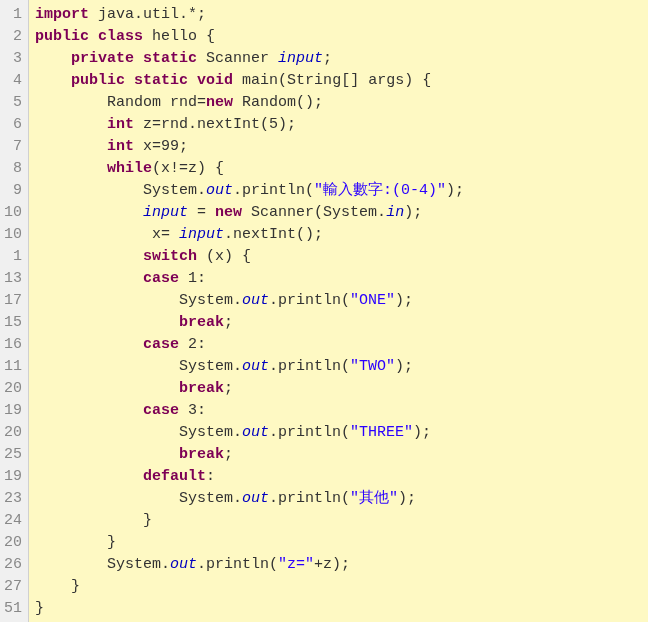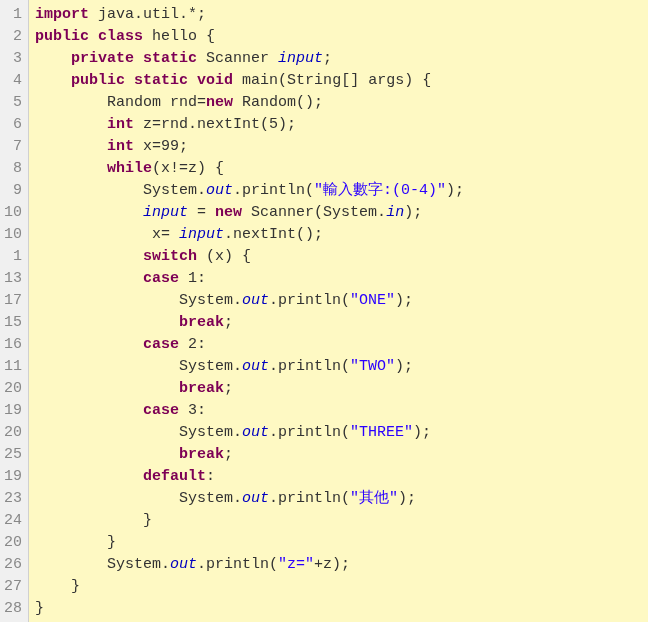--- a/index.html
+++ b/index.html
@@ -67,16 +67,16 @@
       <span class="ln">20</span>
       <span class="ln">19</span>
       <span class="ln">20</span>
       <span class="ln">25</span>
       <span class="ln">19</span>
       <span class="ln">23</span>
       <span class="ln">24</span>
       <span class="ln">20</span>
       <span class="ln">26</span>
       <span class="ln">27</span>
-      <span class="ln">28</span>
+      <span class="ln">51</span>
     </div>
   <div class="code" id="code"><span class="line"><span class="c-keyword">import</span><span class="c-text"> java.util.*;</span></span><span class="line"><span class="c-keyword">public</span><span class="c-text"> </span><span class="c-keyword">class</span><span class="c-text"> hello {</span></span><span class="line"><span class="c-text">    </span><span class="c-keyword">private</span><span class="c-text"> </span><span class="c-keyword">static</span><span class="c-text"> Scanner </span><span class="c-field">input</span><span class="c-text">;</span></span><span class="line"><span class="c-text">    </span><span class="c-keyword">public</span><span class="c-text"> </span><span class="c-keyword">static</span><span class="c-text"> </span><span class="c-keyword">void</span><span class="c-text"> main(String[] args) {</span></span><span class="line"><span class="c-text">        Random rnd=</span><span class="c-keyword">new</span><span class="c-text"> Random();</span></span><span class="line"><span class="c-text">        </span><span class="c-keyword">int</span><span class="c-text"> z=rnd.nextInt(5);</span></span><span class="line"><span class="c-text">        </span><span class="c-keyword">int</span><span class="c-text"> x=99;</span></span><span class="line"><span class="c-text">        </span><span class="c-keyword">while</span><span class="c-text">(x!=z) {</span></span><span class="line"><span class="c-text">            System.</span><span class="c-staticfield">out</span><span class="c-text">.println(</span><span class="c-string">"輸入數字:(0-4)"</span><span class="c-text">);</span></span><span class="line"><span class="c-text">            </span><span class="c-field">input</span><span class="c-text"> = </span><span class="c-keyword">new</span><span class="c-text"> Scanner(System.</span><span class="c-staticfield">in</span><span class="c-text">);</span></span><span class="line"><span class="c-text">             x= </span><span class="c-field">input</span><span class="c-text">.nextInt();</span></span><span class="line"><span class="c-text">            </span><span class="c-keyword">switch</span><span class="c-text"> (x) {</span></span><span class="line"><span class="c-text">            </span><span class="c-keyword">case</span><span class="c-text"> 1:</span></span><span class="line"><span class="c-text">                System.</span><span class="c-staticfield">out</span><span class="c-text">.println(</span><span class="c-string">"ONE"</span><span class="c-text">);</span></span><span class="line"><span class="c-text">                </span><span class="c-keyword">break</span><span class="c-text">;</span></span><span class="line"><span class="c-text">            </span><span class="c-keyword">case</span><span class="c-text"> 2:</span></span><span class="line"><span class="c-text">                System.</span><span class="c-staticfield">out</span><span class="c-text">.println(</span><span class="c-string">"TWO"</span><span class="c-text">);</span></span><span class="line"><span class="c-text">                </span><span class="c-keyword">break</span><span class="c-text">;</span></span><span class="line"><span class="c-text">            </span><span class="c-keyword">case</span><span class="c-text"> 3:</span></span><span class="line"><span class="c-text">                System.</span><span class="c-staticfield">out</span><span class="c-text">.println(</span><span class="c-string">"THREE"</span><span class="c-text">);</span></span><span class="line"><span class="c-text">                </span><span class="c-keyword">break</span><span class="c-text">;</span></span><span class="line"><span class="c-text">            </span><span class="c-keyword">default</span><span class="c-text">:</span></span><span class="line"><span class="c-text">                System.</span><span class="c-staticfield">out</span><span class="c-text">.println(</span><span class="c-string">"其他"</span><span class="c-text">);</span></span><span class="line"><span class="c-text">            }</span></span><span class="line"><span class="c-text">        }</span></span><span class="line"><span class="c-text">        System.</span><span class="c-staticfield">out</span><span class="c-text">.println(</span><span class="c-string">"z="</span><span class="c-text">+z);</span></span><span class="line"><span class="c-text">    }</span></span><span class="line"><span class="c-text">}</span></span></div>
 </div>
 
 </body></html>

